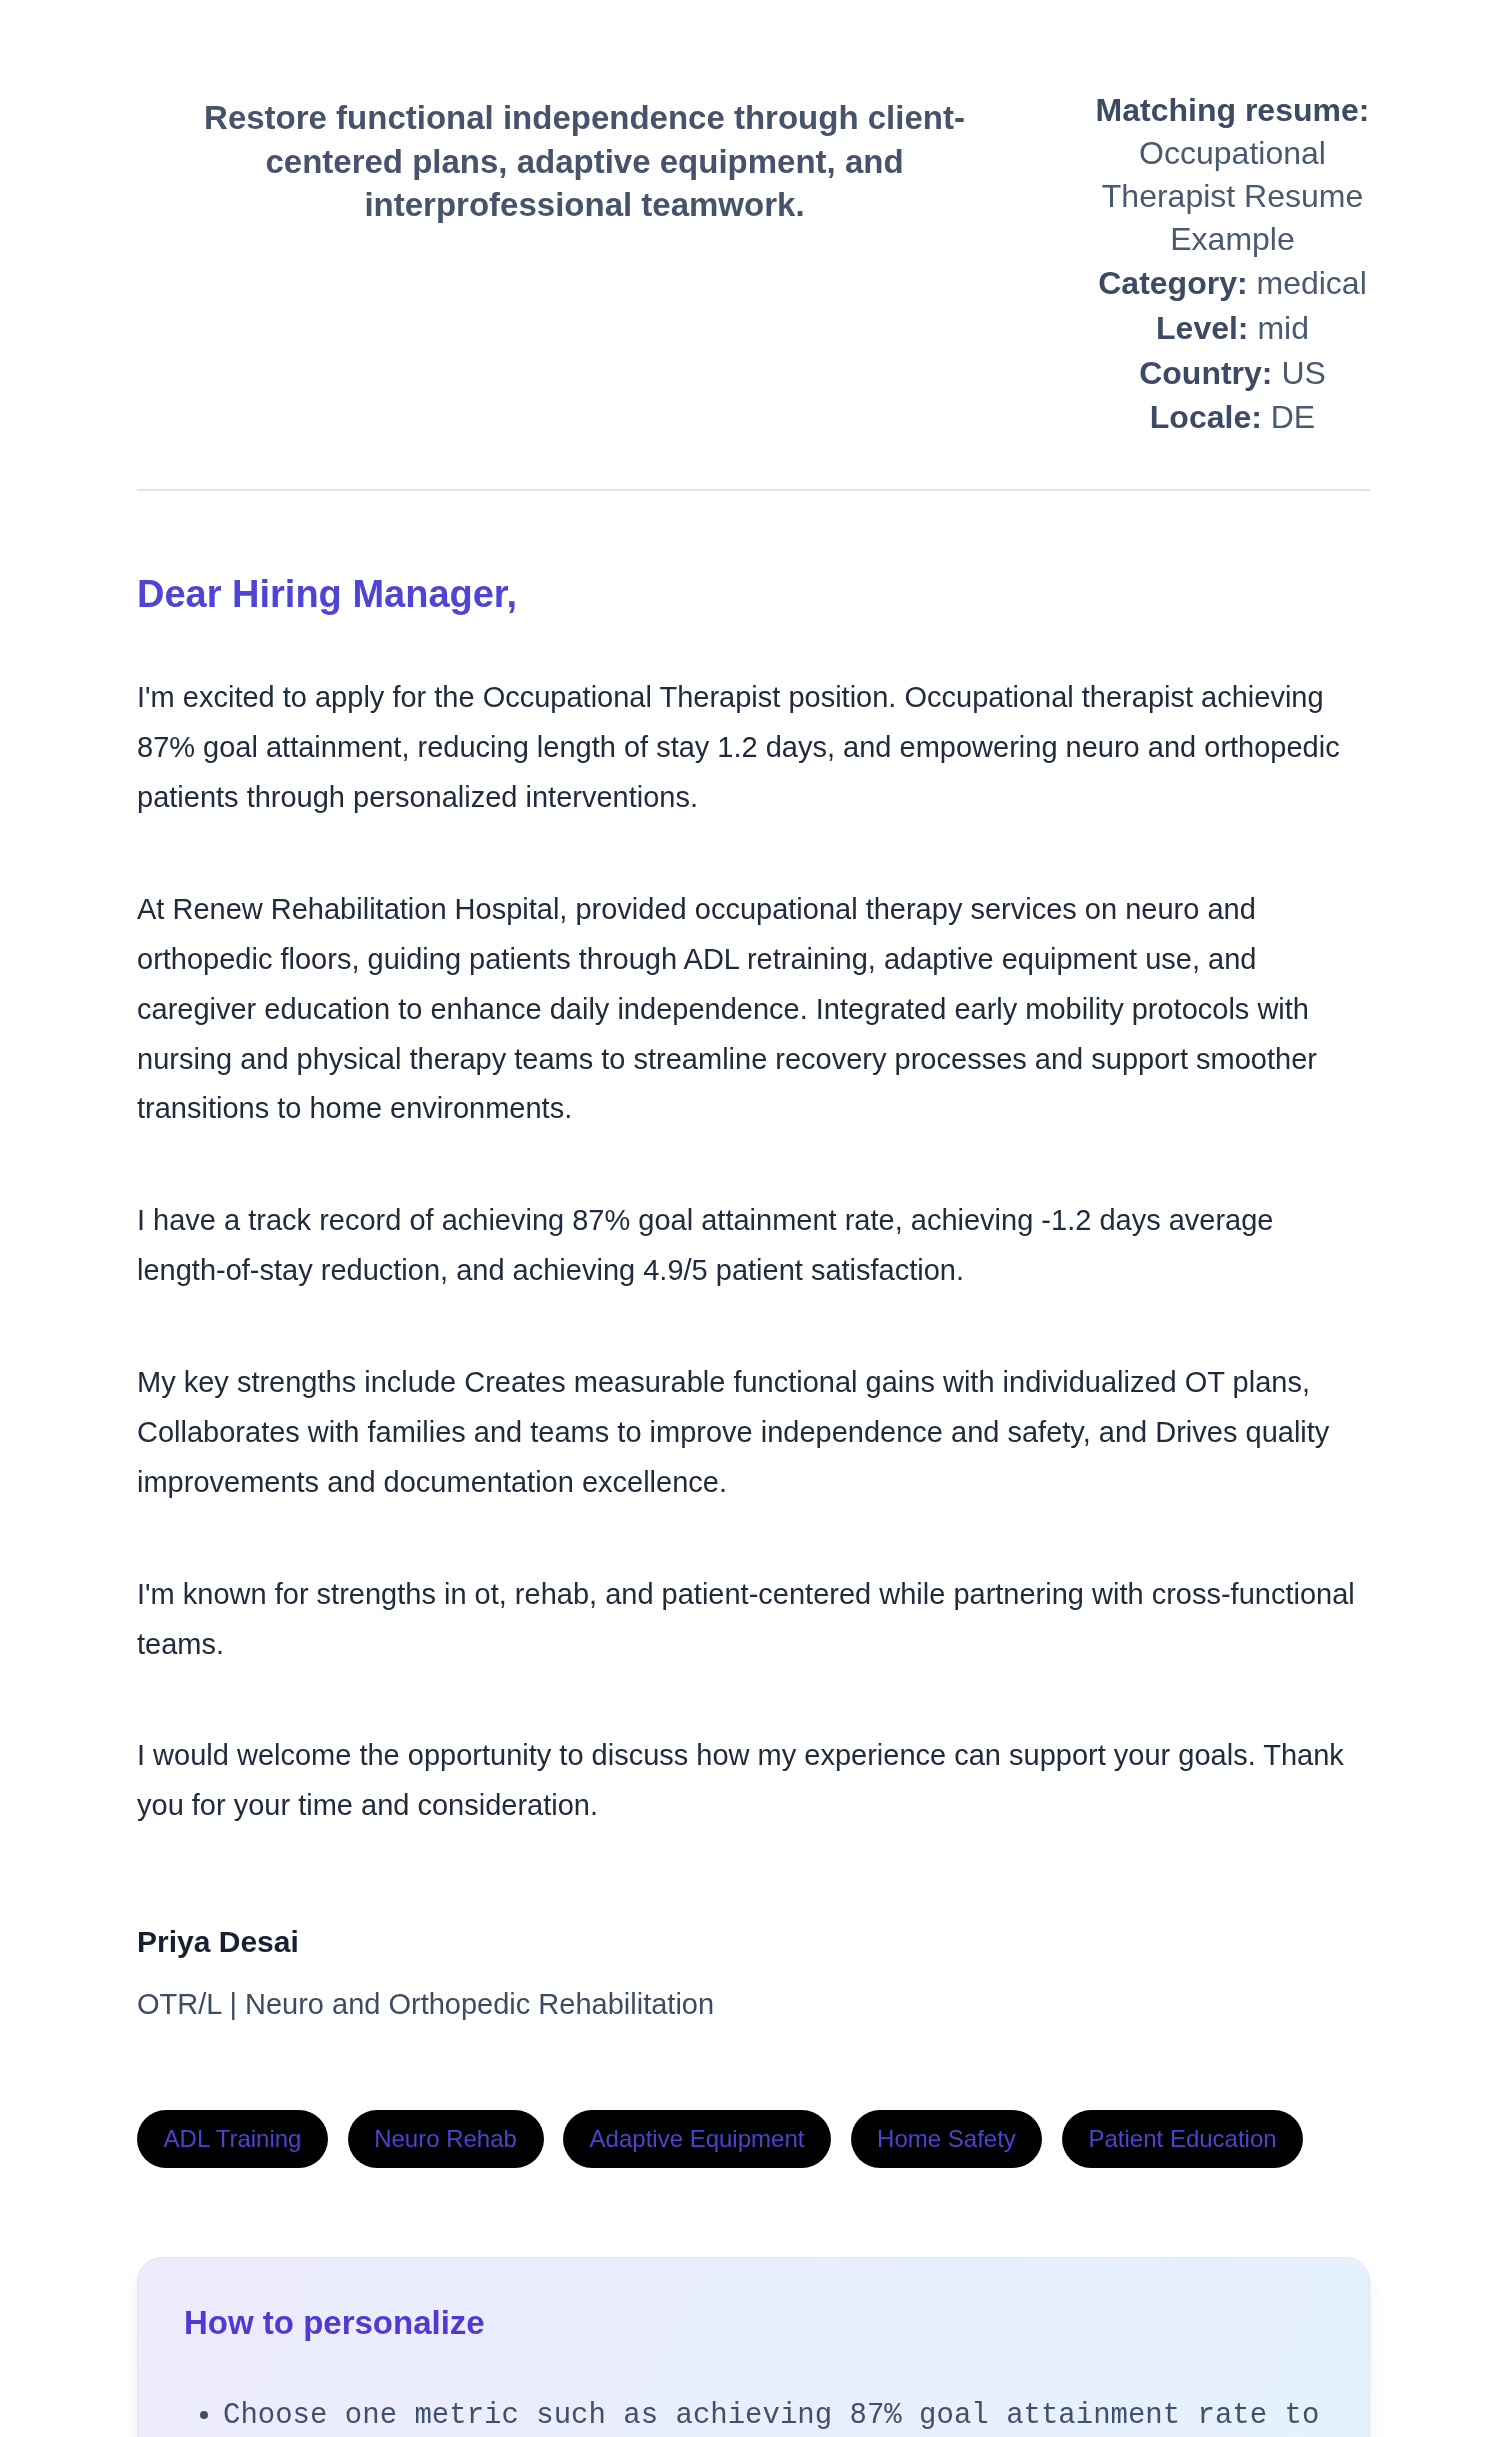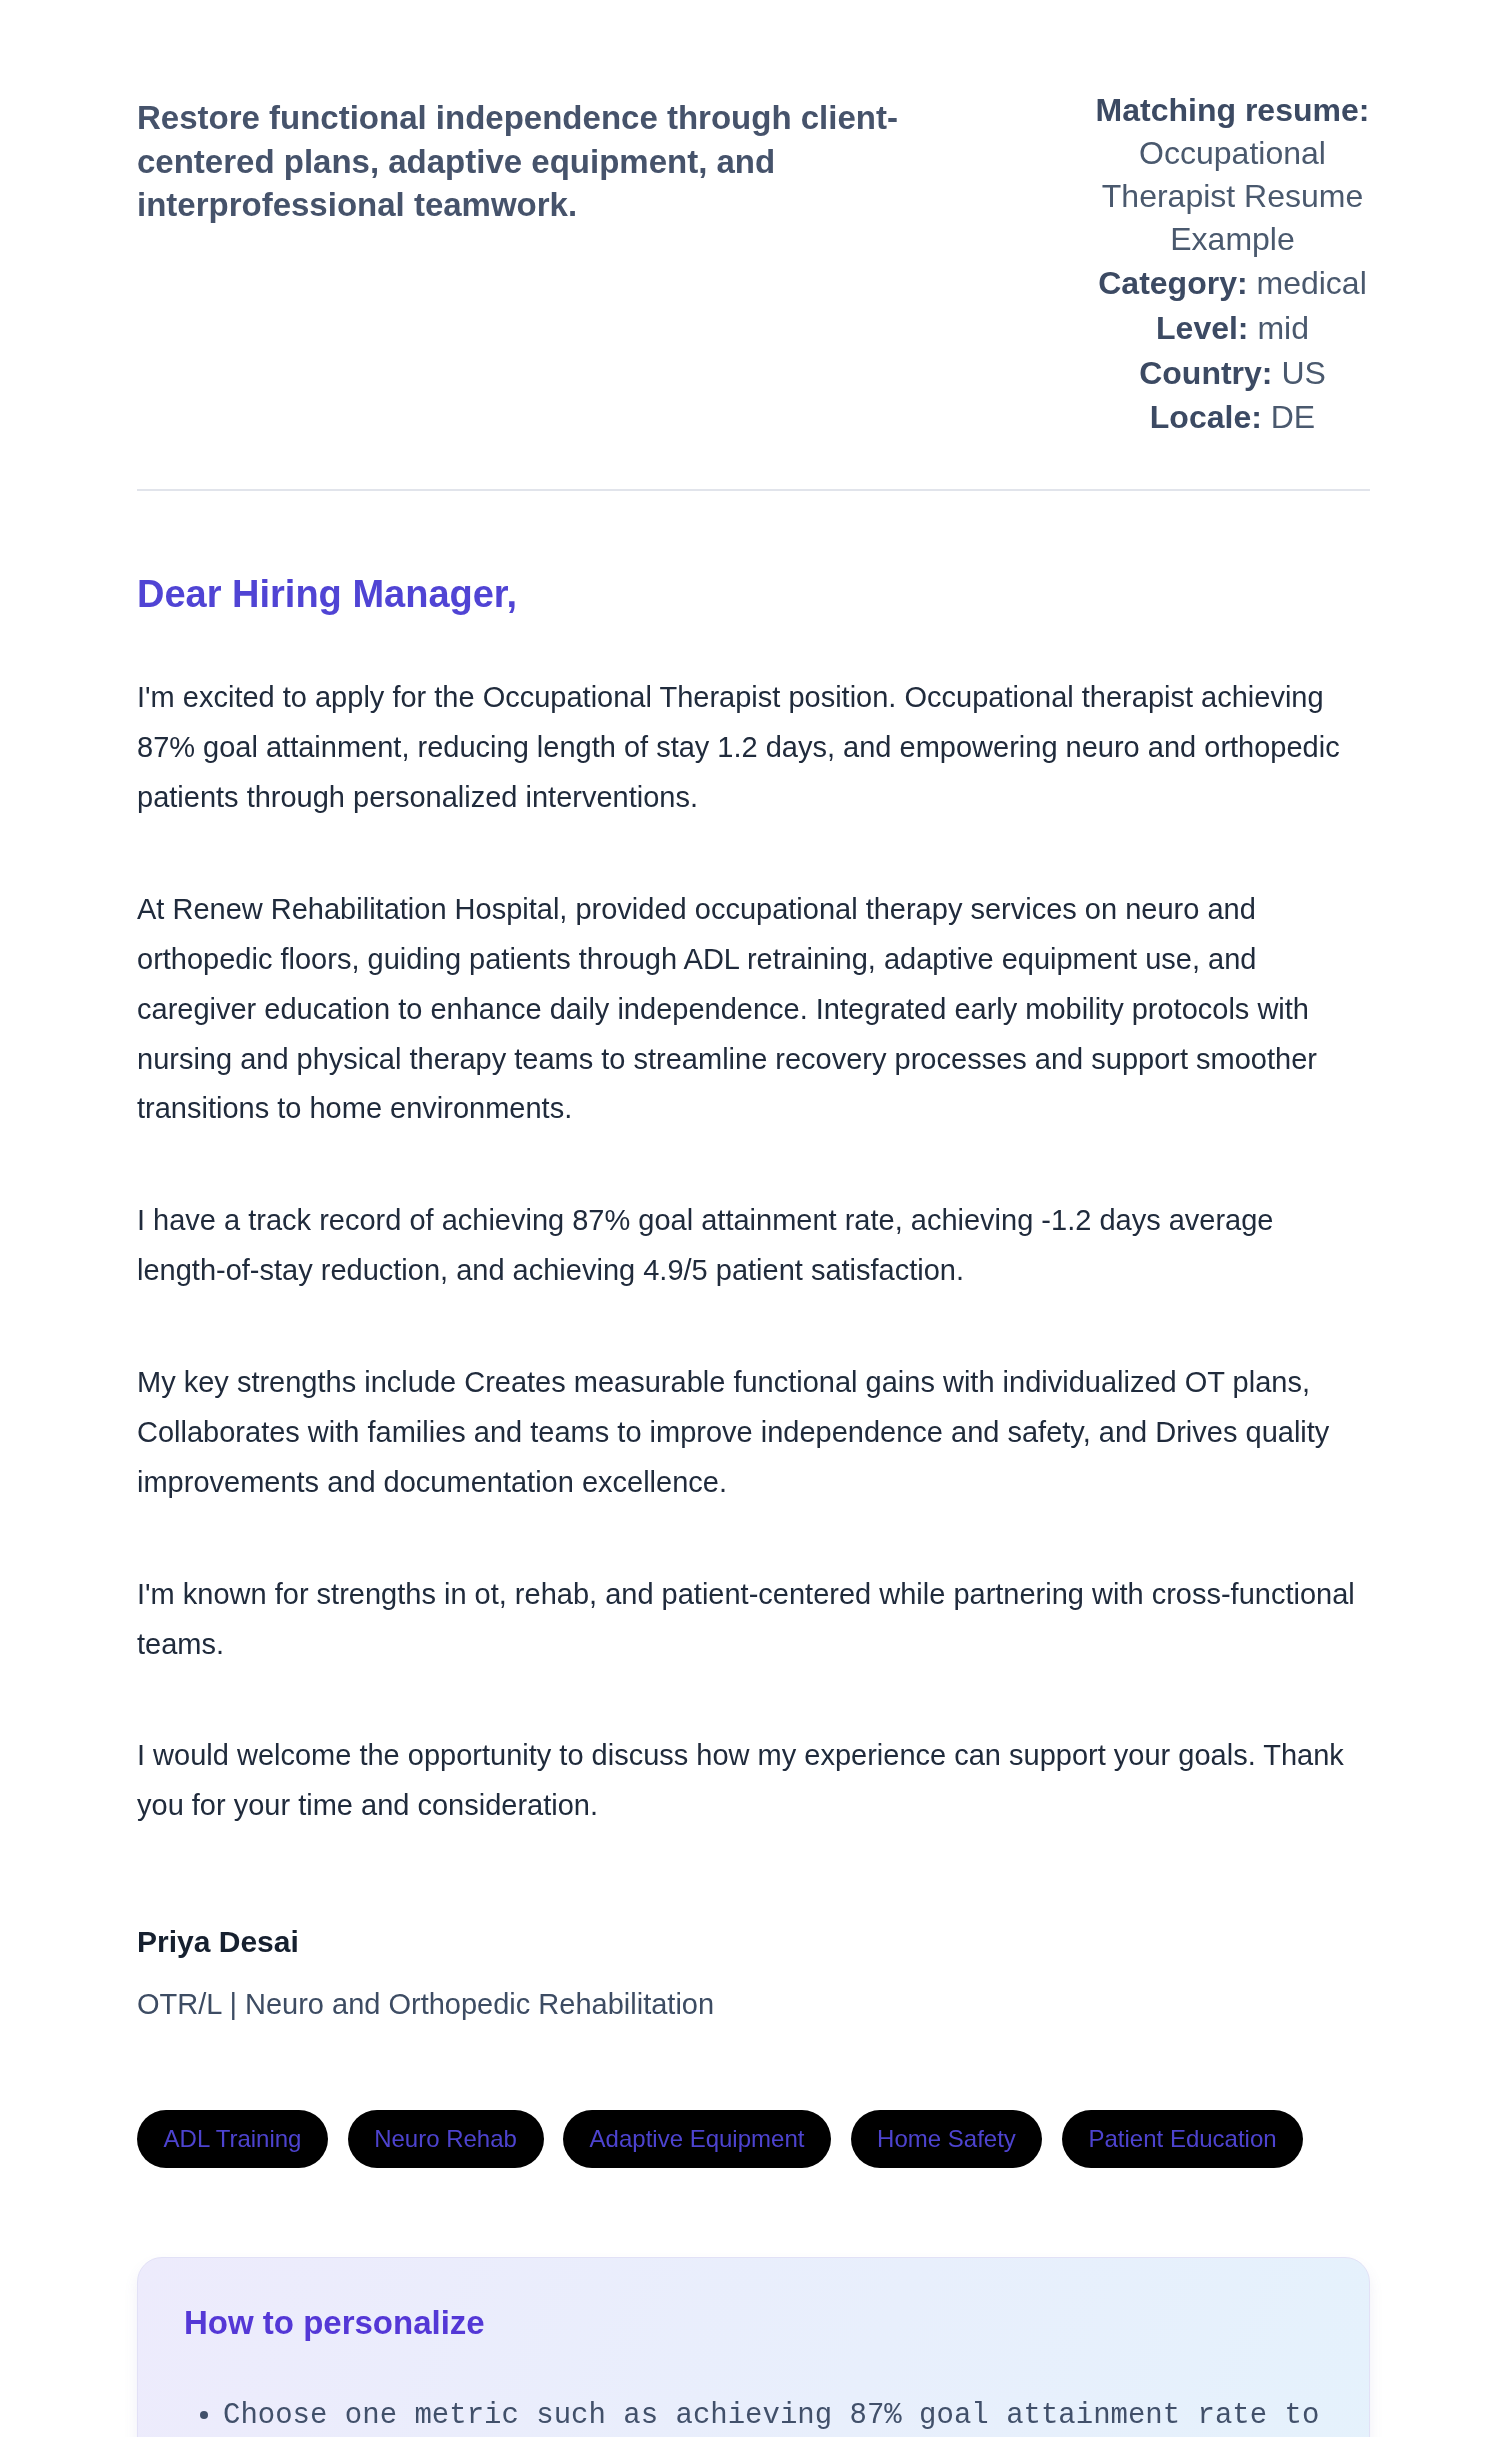--- a/index.html
+++ b/index.html
@@ -36,20 +36,21 @@
     font-weight: bold;
     letter-spacing: -0.4px;
     color: #5044d4;
   }
   .subtitle {
     margin: 14px 0 0;
     font-size: 33px;
     line-height: 1.32;
     font-weight: bold;
     color: #46536b;
+    text-align: center;
   }
   .meta {
     flex-shrink: 0;
     width: 275px;
     padding-top: 7px;
     text-align: center;
     font-size: 32px;
     line-height: 1.34;
     color: #4a596e;
   }

